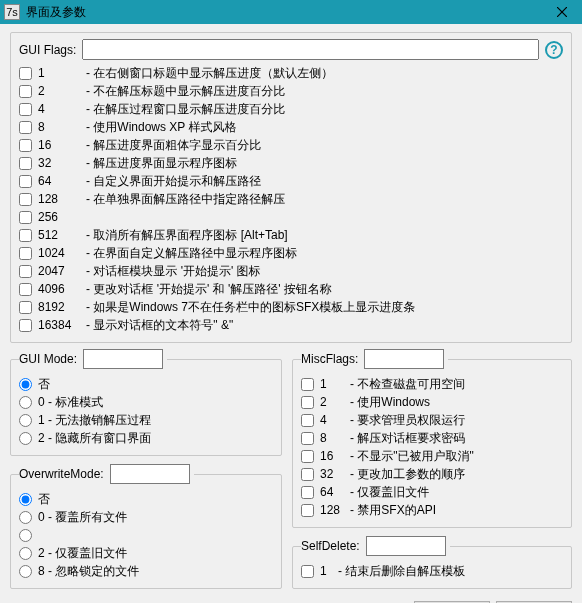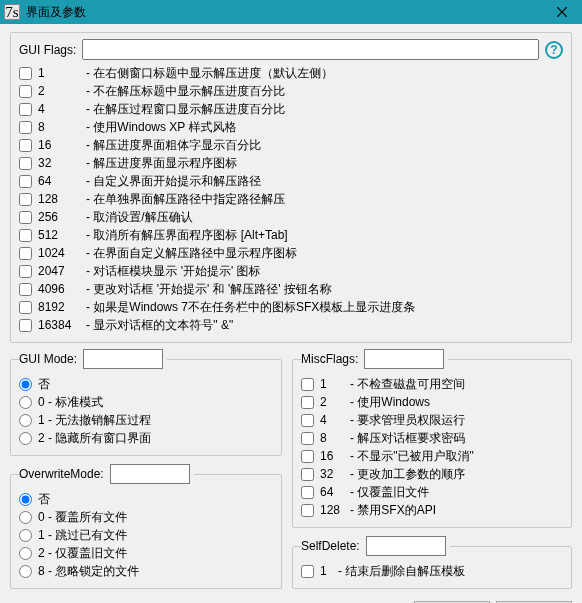--- a/index.html
+++ b/index.html
@@ -20,23 +20,23 @@
     align-items: center;
     padding: 0 0 0 4px;
   }
   .titlebar-icon {
     width: 16px; height: 16px;
     background: #e8e8e8;
     border: 1px solid #888;
     display: inline-flex;
     align-items: center;
     justify-content: center;
-    font-size: 15px;
+    font-size: 11px;
     margin-right: 6px;
-    font-family: Liberation Serif, serif;
+    font-family: Liberation Sans, sans-serif;
   }
   .titlebar-title { flex: 1; }
   .titlebar-close {
     width: 40px; height: 24px;
     display: flex; align-items: center; justify-content: center;
     cursor: pointer;
   }
   .titlebar-close svg { width: 10px; height: 10px; }
   .content {
     background: #f0f0f0;
@@ -189,21 +189,20 @@
           <span>- 自定义界面开始提示和解压路径</span>
         </div>
         <div class="row">
           <input type="checkbox" style="">
           <span class="num-wide">128</span>
           <span>- 在单独界面解压路径中指定路径解压</span>
         </div>
         <div class="row">
           <input type="checkbox" style="">
           <span class="num-wide">256</span>
-          <span>- 取消设置/解压确认</span>
         </div>
         <div class="row">
           <input type="checkbox" style="">
           <span class="num-wide">512</span>
           <span>- 取消所有解压界面程序图标 [Alt+Tab]</span>
         </div>
         <div class="row">
           <input type="checkbox" style="">
           <span class="num-wide">1024</span>
           <span>- 在界面自定义解压路径中显示程序图标</span>
@@ -267,21 +266,20 @@
             <div class="row">
               <input type="radio" name="overwrite-mode" checked="" style="">
               <span>否</span>
             </div>
             <div class="row">
               <input type="radio" name="overwrite-mode" style="">
               <span>0 - 覆盖所有文件</span>
             </div>
             <div class="row">
               <input type="radio" name="overwrite-mode" style="">
-              <span>1 - 跳过已有文件</span>
             </div>
             <div class="row">
               <input type="radio" name="overwrite-mode" style="">
               <span>2 - 仅覆盖旧文件</span>
             </div>
             <div class="row">
               <input type="radio" name="overwrite-mode" style="">
               <span>8 - 忽略锁定的文件</span>
             </div>
           </div>

